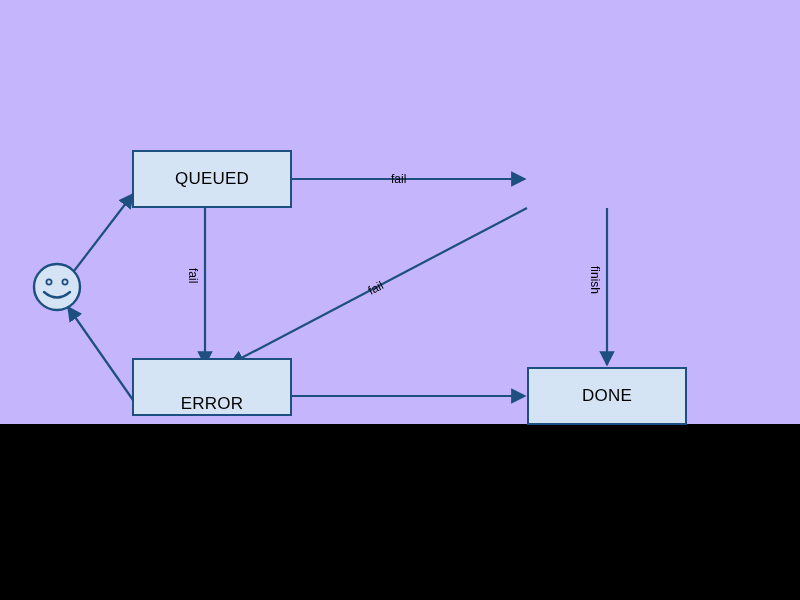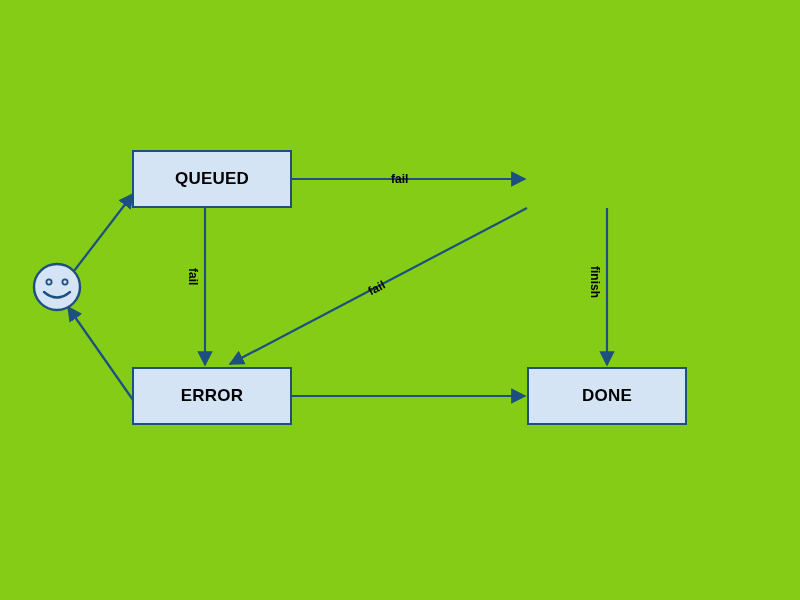--- a/index.html
+++ b/index.html
@@ -10,23 +10,22 @@
   }
   body {
     width: 800px;
     height: 600px;
     overflow: hidden;
     font-family: "Liberation Sans", sans-serif;
   }
   #canvas {
     position: relative;
     width: 800px;
-    height: 600px;
-    background: #84cc16;
-    font-weight: bold;
+    height: 424px;
+    background: #c4b5fd;
   }
   #edge-layer {
     position: absolute;
     left: 0;
     top: 0;
     width: 800px;
     height: 600px;
   }
   .node-box {
     position: absolute;
@@ -96,21 +95,21 @@
     <circle cx="18" cy="21" r="2.6" fill="#d4e4f5" stroke="#1d4f80" stroke-width="1.8"></circle>
     <circle cx="34" cy="21" r="2.6" fill="#d4e4f5" stroke="#1d4f80" stroke-width="1.8"></circle>
     <path d="M 13 31 Q 26 42 39 31" fill="none" stroke="#1d4f80" stroke-width="2.4" stroke-linecap="round"></path>
   </svg>
 
   <div class="node-box" style="left:132px; top:150px; width:160px; height:58px;">
     <span class="node-label">QUEUED</span>
   </div>
 
 
-  <div class="node-box" style="left:132px; top:367px; width:160px; height:58px;">
+  <div class="node-box" style="left:132px; top:358px; width:160px; height:58px;align-items:flex-end;">
     <span class="node-label">ERROR</span>
   </div>
 
   <div class="node-box" style="left:527px; top:367px; width:160px; height:58px;">
     <span class="node-label">DONE</span>
   </div>
 
   <span class="edge-label" style="left:391px; top:172px;">fail</span>
 
   <span class="edge-label vertical" style="left:200px; top:268px; transform: rotate(90deg);">fail</span>

